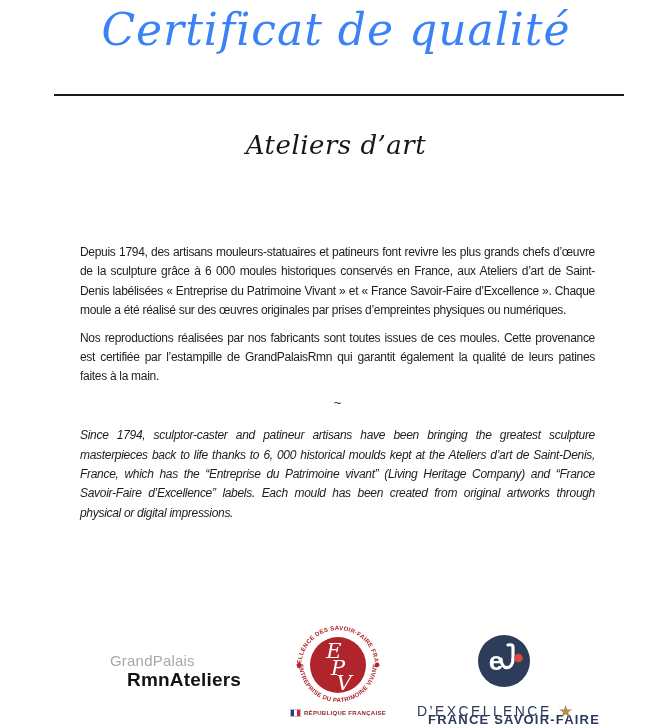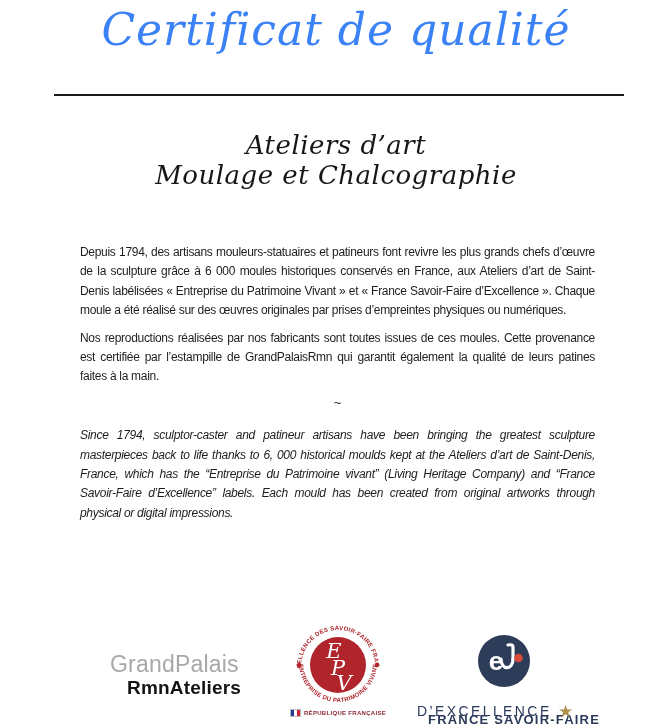--- a/index.html
+++ b/index.html
@@ -50,21 +50,21 @@
     margin:6px 0 0 0 !important;
     text-align:center;
     letter-spacing:0;
     font-size:13px;
   }
   .p-en1{margin-top:14px !important;font-style:italic;}
   .p-en2{margin-top:10px !important;font-style:italic;}
   
   .gp-logo{position:absolute;left:110px;top:653px;line-height:1;}
   .gp-line1{
-    font-size:23px;color:#a8a8a8;font-weight:400;letter-spacing:0.2px;
+    font-size:15px;color:#a8a8a8;font-weight:400;letter-spacing:0.2px;
   }
   .gp-line2{
     font-size:19px;color:#141414;font-weight:700;letter-spacing:0.2px;
     margin-left:17px;margin-top:2px;
   }
   .epv-svg{position:absolute;left:292px;top:623px;}
   .republique{
     position:absolute;left:284px;top:709px;width:108px;
     display:flex;align-items:center;justify-content:center;gap:3px;
   }
@@ -95,21 +95,20 @@
   }
 </style>
 </head>
 <body>
 
 <div class="page">
 
   <div class="title">Certificat de qualité</div>
   <div class="rule"></div>
   <div class="subtitle s1">Ateliers d’art</div>
-  <div class="subtitle s2">Moulage et Chalcographie</div>
 
   <div class="bodytext">
     <p class="p-fr1">Depuis 1794, des artisans mouleurs-statuaires et patineurs font revivre les plus grands chefs d’œuvre de la sculpture grâce à 6 000 moules historiques conservés en France, aux Ateliers d’art de Saint-Denis labélisées « Entreprise du Patrimoine Vivant » et « France Savoir-Faire d’Excellence ». Chaque moule a été réalisé sur des œuvres originales par prises d’empreintes physiques ou numériques.</p>
     <p class="p-fr2">Nos reproductions réalisées par nos fabricants sont toutes issues de ces moules. Cette provenance est certifiée par l’estampille de GrandPalaisRmn qui garantit également la qualité de leurs patines faites à la main.</p>
     <p class="tilde">~</p>
     <p class="p-en1">Since 1794, sculptor-caster and patineur artisans have been bringing the greatest sculpture masterpieces back to life thanks to 6, 000 historical moulds kept at the Ateliers d’art de Saint-Denis, France, which has the “Entreprise du Patrimoine vivant” (Living Heritage Company) and “France Savoir-Faire d’Excellence” labels. Each mould has been created from original artworks through physical or digital impressions.</p>
   </div>
 
   <div class="gp-logo">
     <div class="gp-line1">GrandPalais</div>

